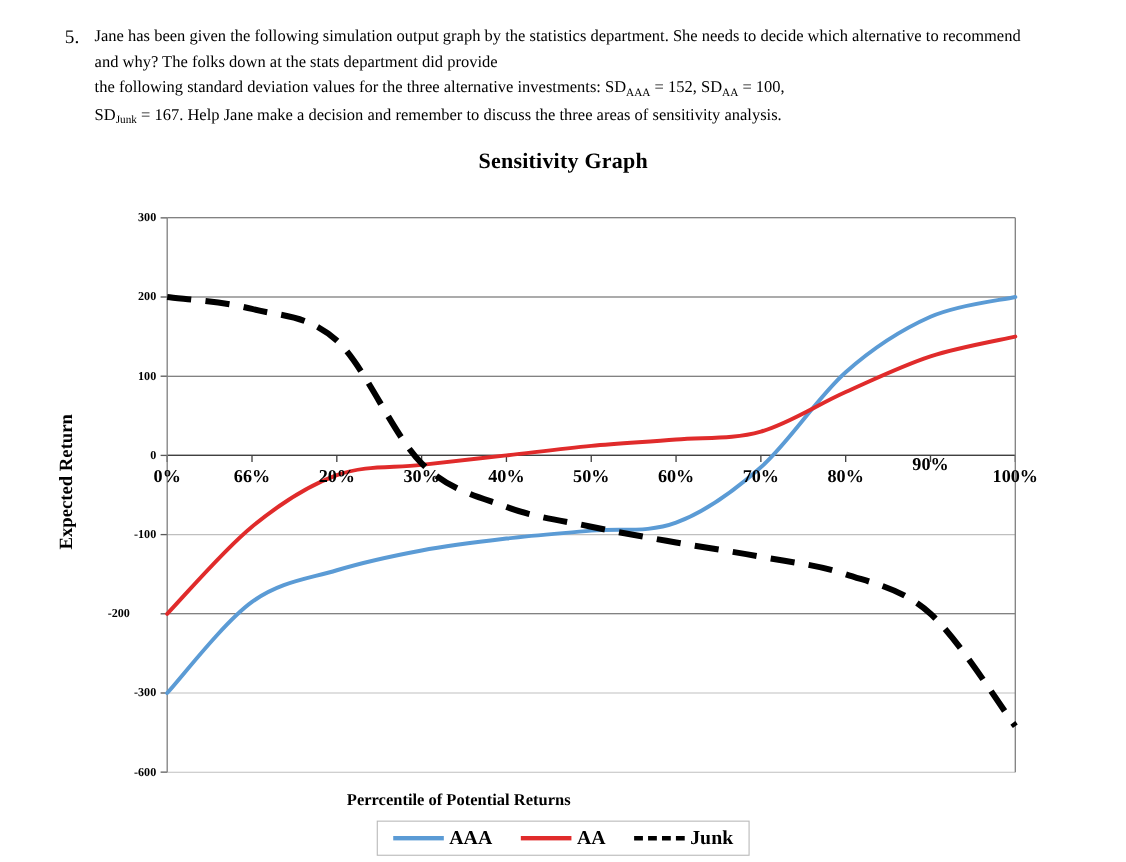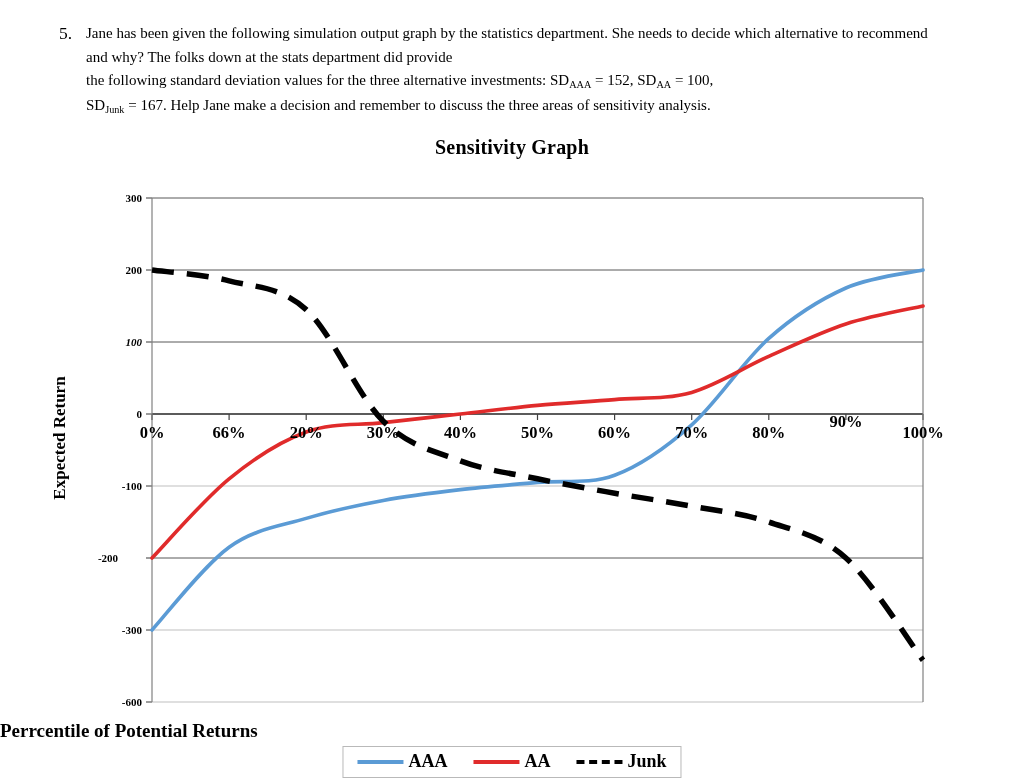--- a/index.html
+++ b/index.html
@@ -126,22 +126,22 @@
     transform: rotate(-90deg);
     transform-origin: center center;
     white-space: nowrap;
   }
 
   #xlabel {
     position: absolute;
     left: 0;
     top: 592px;
     width: 834px;
-    text-align: left;
-    font-size: 19px;
+    text-align: center;
+    font-size: 15px;
     font-weight: bold;
   }
 
   
   #legend {
     position: absolute;
     left: 50%;
     transform: translateX(-50%);
     top: 618px;
     border: 1px solid #b9b9b9;
@@ -229,21 +229,21 @@
     <g id="series-layer">
         <path d="M 152.00 502.00 C 164.85 488.20, 203.40 437.80, 229.10 419.20 C 254.80 400.60, 280.50 398.20, 306.20 390.40 C 331.90 382.60, 357.60 377.20, 383.30 372.40 C 409.00 367.60, 434.70 364.60, 460.40 361.60 C 486.10 358.60, 511.80 356.80, 537.50 354.40 C 563.20 352.00, 588.90 356.80, 614.60 347.20 C 640.30 337.60, 666.00 319.60, 691.70 296.80 C 717.40 274.00, 743.10 233.20, 768.80 210.40 C 794.50 187.60, 820.20 171.40, 845.90 160.00 C 871.60 148.60, 910.15 145.00, 923.00 142.00" fill="none" stroke="#5B9BD5" stroke-width="3.6" stroke-linecap="round" stroke-linejoin="round"></path>
         <path d="M 152.00 430.00 C 164.85 416.80, 203.40 371.80, 229.10 350.80 C 254.80 329.80, 280.50 313.36, 306.20 304.00 C 331.90 294.64, 357.60 297.64, 383.30 294.64 C 409.00 291.64, 434.70 288.88, 460.40 286.00 C 486.10 283.12, 511.80 279.76, 537.50 277.36 C 563.20 274.96, 588.90 273.76, 614.60 271.60 C 640.30 269.44, 666.00 271.60, 691.70 264.40 C 717.40 257.20, 743.10 239.80, 768.80 228.40 C 794.50 217.00, 820.20 204.40, 845.90 196.00 C 871.60 187.60, 910.15 181.00, 923.00 178.00" fill="none" stroke="#E02B2B" stroke-width="3.6" stroke-linecap="round" stroke-linejoin="round"></path>
         <path d="M 152.00 142.00 C 164.85 143.80, 203.40 146.20, 229.10 152.80 C 254.80 159.40, 280.50 158.20, 306.20 181.60 C 331.90 205.00, 357.60 268.00, 383.30 293.20 C 409.00 318.40, 434.70 323.20, 460.40 332.80 C 486.10 342.40, 511.80 345.40, 537.50 350.80 C 563.20 356.20, 588.90 360.64, 614.60 365.20 C 640.30 369.76, 666.00 373.36, 691.70 378.16 C 717.40 382.96, 743.10 385.36, 768.80 394.00 C 794.50 402.64, 820.20 406.96, 845.90 430.00 C 871.60 453.04, 910.15 515.20, 923.00 532.24" fill="none" stroke="#000000" stroke-width="5.5" stroke-linecap="butt" stroke-linejoin="round" stroke-dasharray="22 13"></path>
       </g>
   </svg>
 
   <div id="ytick-layer">
       <div class="ytick" style="top: 70px;">300</div>
       <div class="ytick" style="top: 142px;">200</div>
-      <div class="ytick" style="top: 214px; font-style: italic;">100</div>
+      <div class="ytick" style="top: 214px;">100</div>
       <div class="ytick" style="top: 286px;">0</div>
       <div class="ytick" style="top: 358px;">-100</div>
       <div class="ytick" style="top: 430px; text-align: center;">-200</div>
       <div class="ytick" style="top: 502px;">-300</div>
       <div class="ytick" style="top: 574px;">-600</div>
     </div>
   <div id="xtick-layer">
       <div class="xtick" style="left: 152px; top: 295px;">0%</div>
       <div class="xtick" style="left: 229.1px; top: 295px;">66%</div>
       <div class="xtick" style="left: 306.2px; top: 295px;">20%</div>

